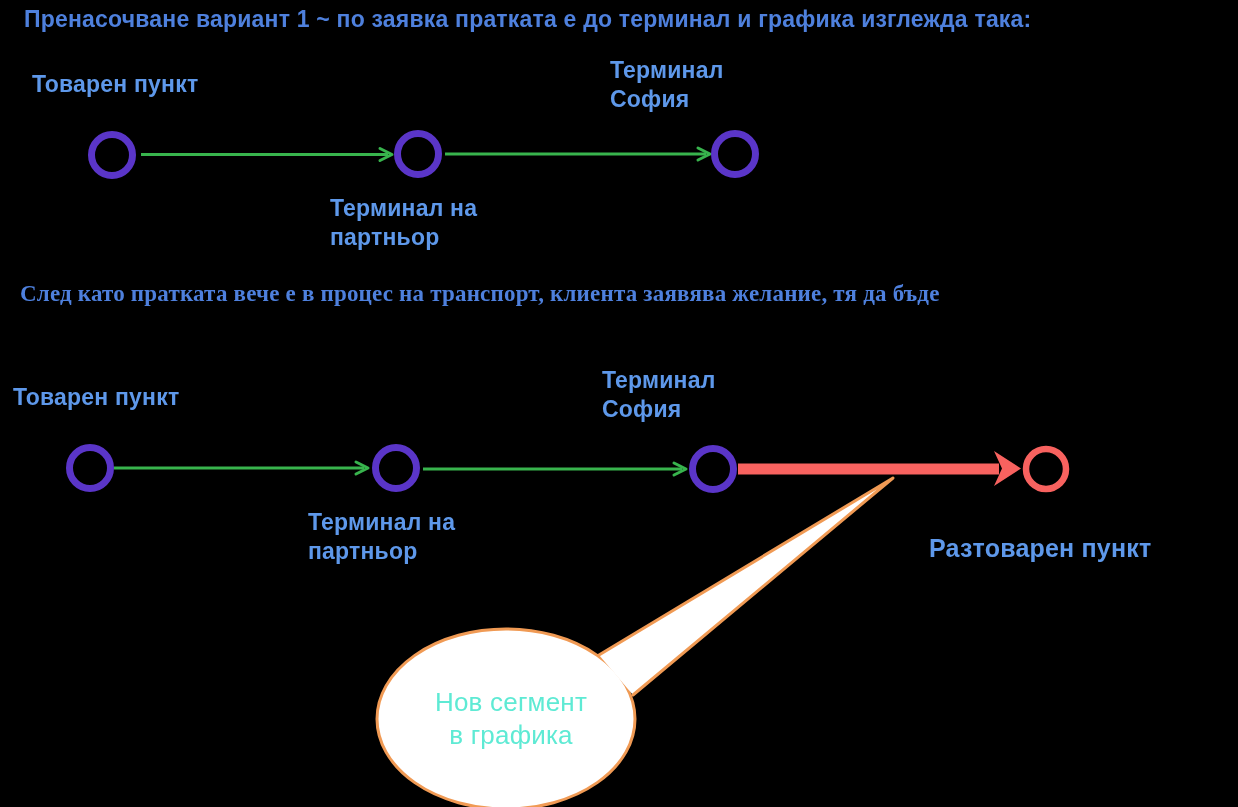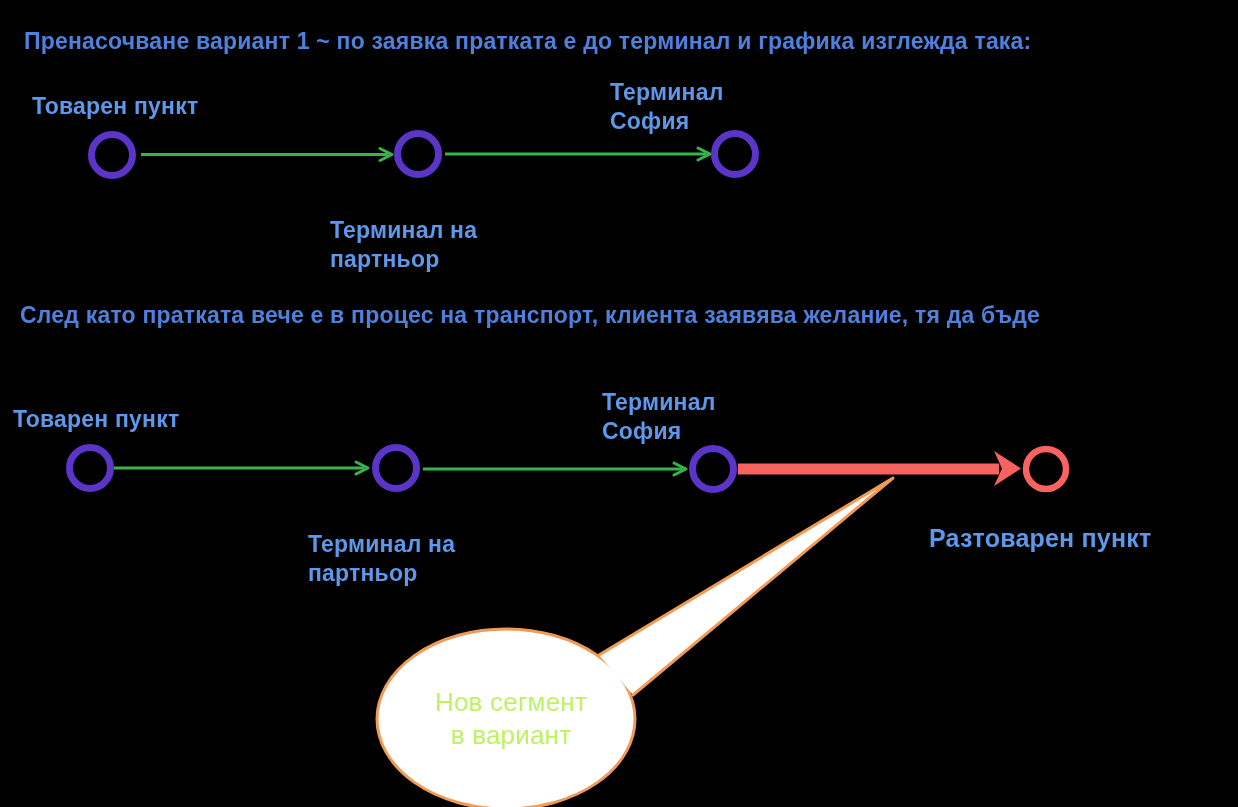--- a/index.html
+++ b/index.html
@@ -19,42 +19,41 @@
   }
   .shapes {
     position: absolute;
     left: 0; top: 0;
   }
   .txt {
     position: absolute;
     white-space: nowrap;
     font-weight: bold;
     letter-spacing: 0.2px;
-    margin-top: 22px;
   }
   .heading {
     color: #4e80dd;
     font-size: 23px;
   }
   .para {
     color: #4e80dd;
     font-size: 23px;
     line-height: 31px;
   }
   .para span { display: block; }
   .lbl {
     color: #5e98ea;
     font-size: 23px;
     line-height: 29px;
   }
   .center { }
   .center span { display: block; }
   .callout-text {
     position: absolute;
-    color: #bef264;
+    color: #5eead4;
     font-size: 26px;
     line-height: 33px;
     font-weight: normal;
     text-align: center;
     letter-spacing: 0.2px;
   }
   .callout-text span { display: block; }
 </style>
 </head>
 <body>
@@ -92,33 +91,33 @@
   <div class="txt lbl" style="left:32px; top:70px;">Товарен пункт</div>
   <div class="txt lbl center" style="left:610px; top:56px; width:200px;">
     <span>Терминал</span>
     <span>София</span>
   </div>
   <div class="txt lbl center" style="left:330px; top:194px; width:200px;">
     <span>Терминал на</span>
     <span>партньор</span>
   </div>
 
-  <div class="txt para" style="left:20px; top:278px;">
+  <div class="txt para" style="left:20px; top:278px;font-family:Liberation Serif, serif;">
     <span>След като пратката вече е в процес на транспорт, клиента заявява желание, тя да бъде</span>
   </div>
 
   <div class="txt lbl" style="left:13px; top:383px;">Товарен пункт</div>
   <div class="txt lbl center" style="left:602px; top:366px; width:200px;">
     <span>Терминал</span>
     <span>София</span>
   </div>
   <div class="txt lbl center" style="left:308px; top:508px; width:200px;">
     <span>Терминал на</span>
     <span>партньор</span>
   </div>
-  <div class="txt lbl center" style="left:929px; top:502px; width:250px; font-size:25px;">Разтоварен пункт</div>
+  <div class="txt lbl center" style="left:929px; top:534px; width:250px; font-size:25px;">Разтоварен пункт</div>
 
   <div class="callout-text" style="left:396px; top:686px; width:230px;">
     <span>Нов сегмент</span>
-    <span>в вариант</span>
+    <span>в графика</span>
   </div>
 
 </div>
 
 </body></html>

